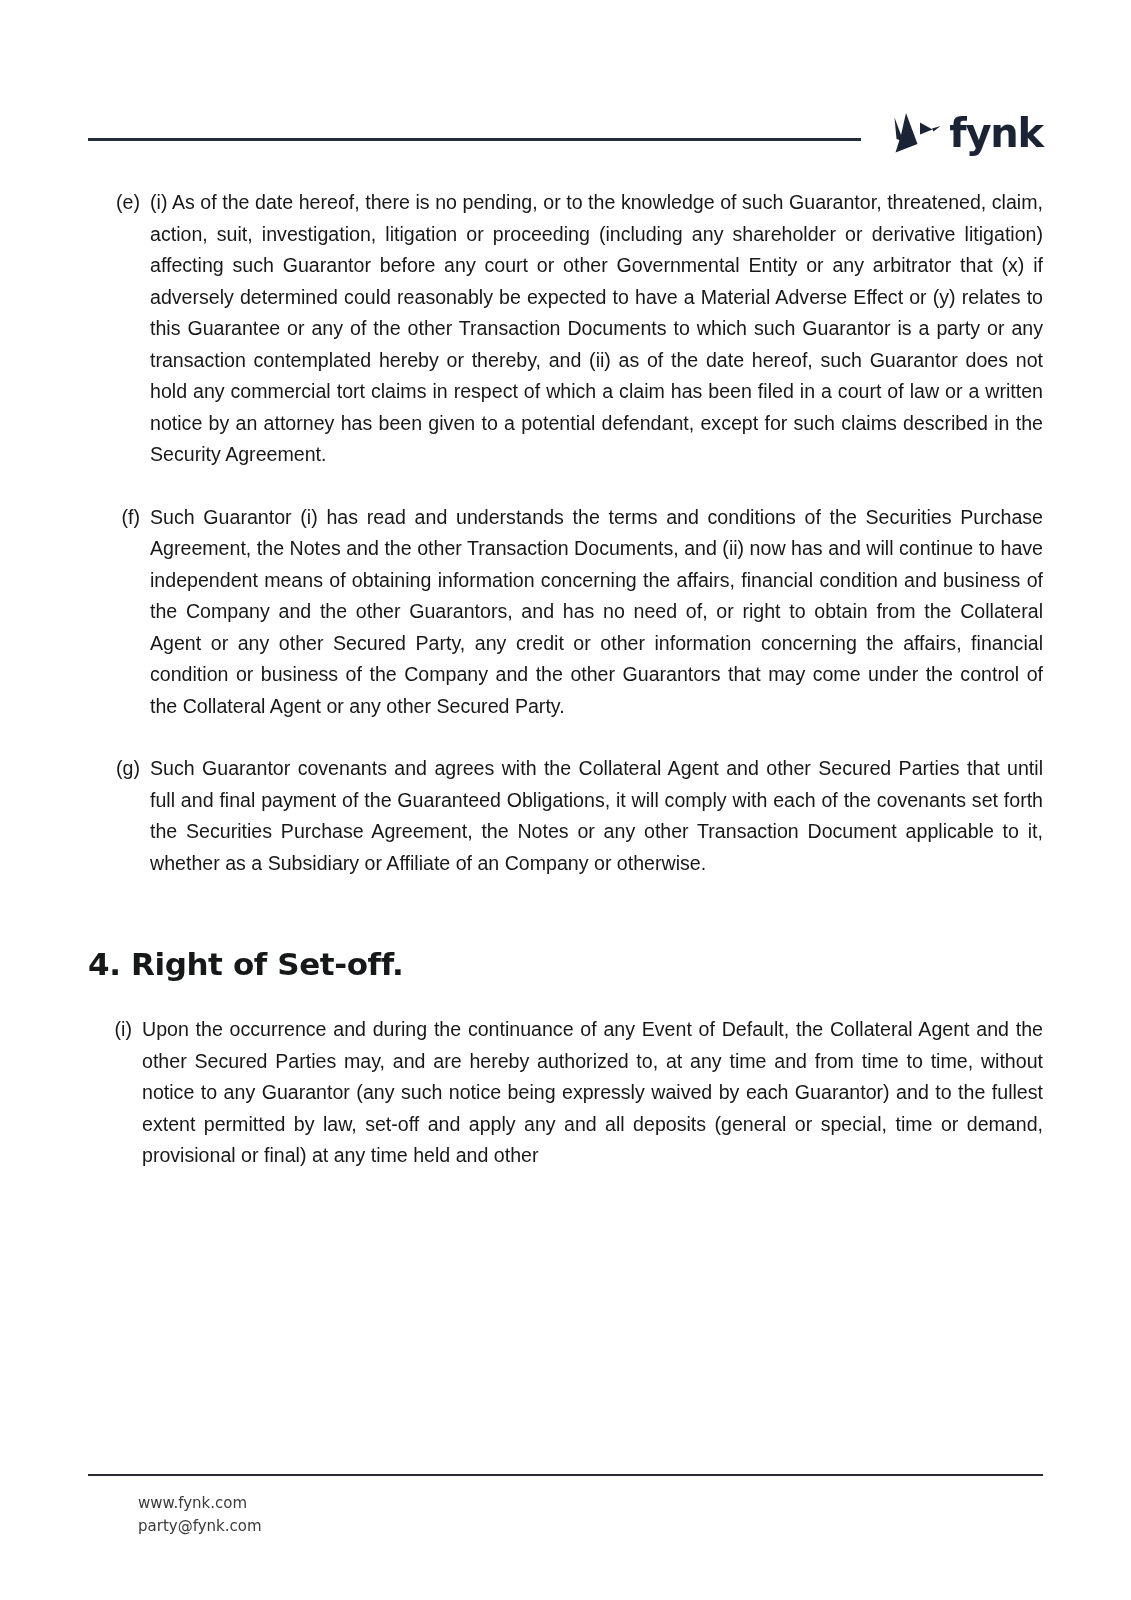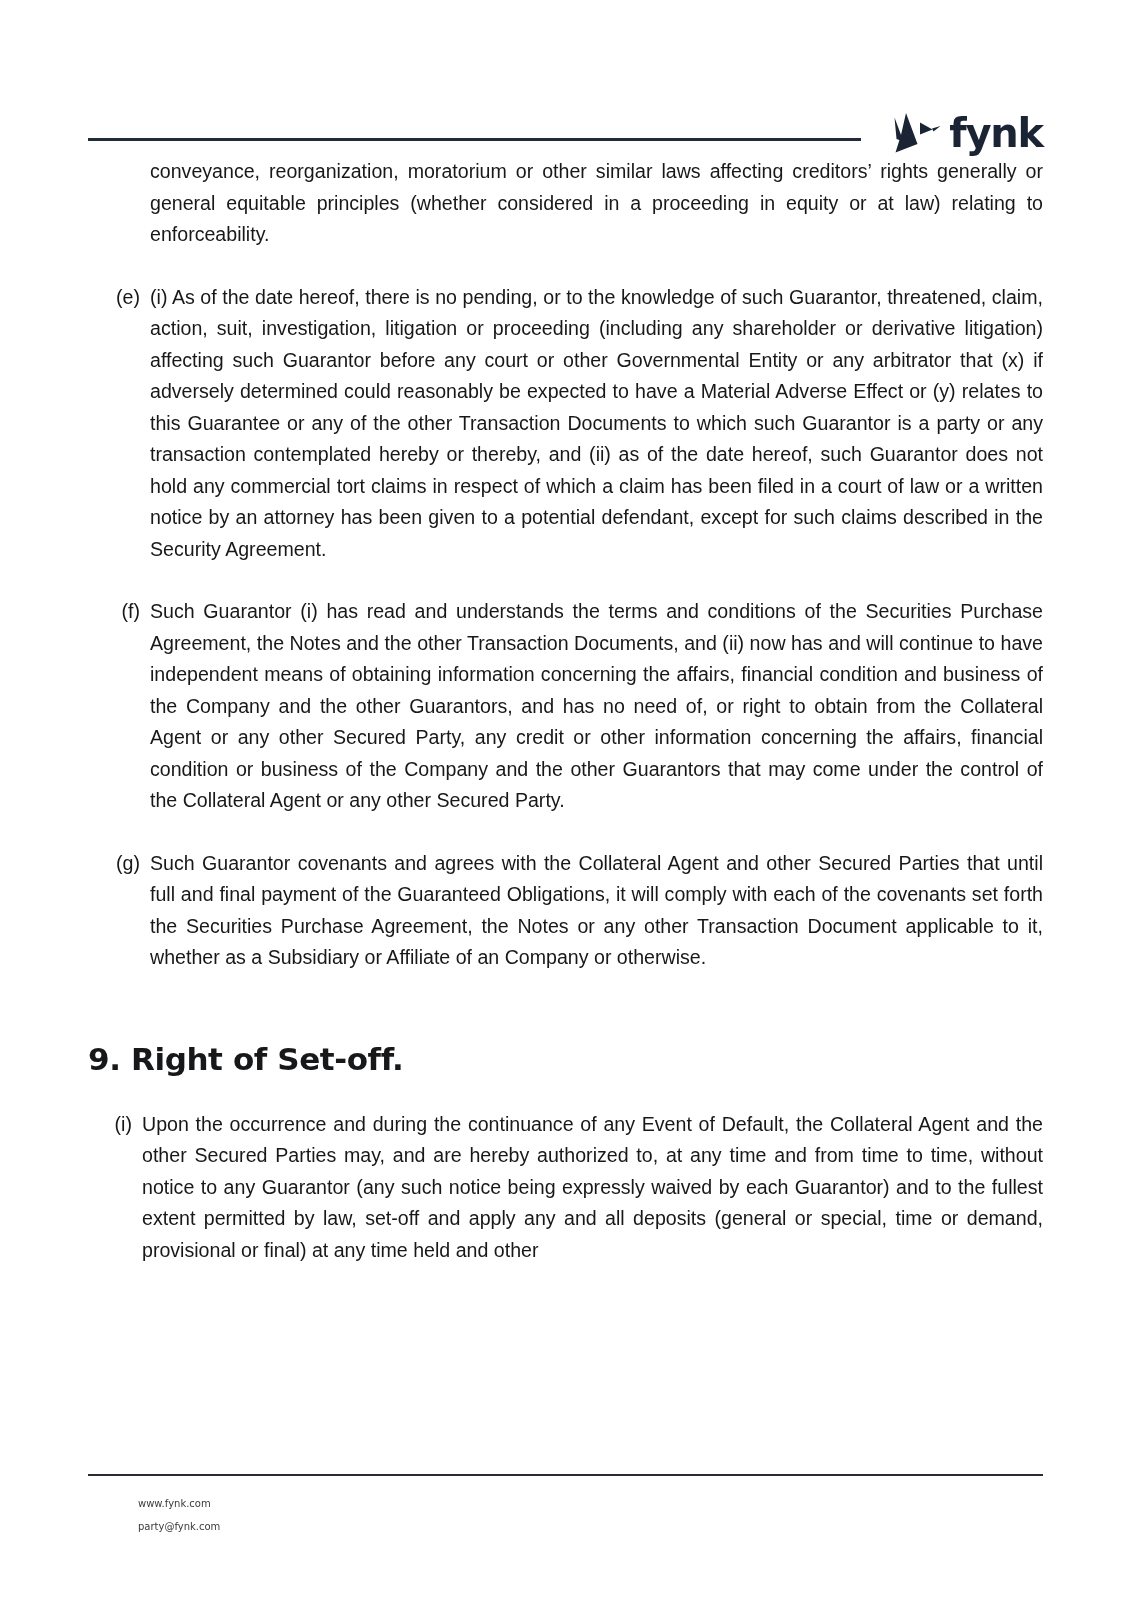--- a/index.html
+++ b/index.html
@@ -122,21 +122,21 @@
     right: 88px;
     bottom: 62px;
   }
   .footer-rule {
     height: 2px;
     background: #2b2b33;
     margin-bottom: 16px;
   }
   .footer-lines {
     padding-left: 50px;
-    font-size: 10px;
+    font-size: 15px;
     line-height: 23px;
     color: #3a3a3a;
     font-family: "DejaVu Sans", sans-serif;
   }
   .footer-lines a,
   .footer-lines span {
     color: #3a3a3a;
     text-decoration: none;
     display: block;
   }
@@ -158,40 +158,37 @@
             <path d="M45.0 17.5 L53.5 15.0 L46.5 20.5 Z"></path>
           </g>
         </svg>
       </span>
       <span class="brand-name">fynk</span>
     </div>
   </div>
 
   <div class="content">
 
-    <p class="para lead">
-      <span>conveyance, reorganization, moratorium or other similar laws affecting creditors’ rights generally or general equitable principles (whether considered in a proceeding in equity or at law) relating to enforceability.</span>
-    </p>
 
     <p class="para item">
       <span class="marker">(e)</span>
       <span>(i) As of the date hereof, there is no pending, or to the knowledge of such Guarantor, threatened, claim, action, suit, investigation, litigation or proceeding (including any shareholder or derivative litigation) affecting such Guarantor before any court or other Governmental Entity or any arbitrator that (x) if adversely determined could reasonably be expected to have a Material Adverse Effect or (y) relates to this Guarantee or any of the other Transaction Documents to which such Guarantor is a party or any transaction contemplated hereby or thereby, and (ii) as of the date hereof, such Guarantor does not hold any commercial tort claims in respect of which a claim has been filed in a court of law or a written notice by an attorney has been given to a potential defendant, except for such claims described in the Security Agreement.</span>
     </p>
 
     <p class="para item">
       <span class="marker">(f)</span>
       <span>Such Guarantor (i) has read and understands the terms and conditions of the Securities Purchase Agreement, the Notes and the other Transaction Documents, and (ii) now has and will continue to have independent means of obtaining information concerning the affairs, financial condition and business of the Company and the other Guarantors, and has no need of, or right to obtain from the Collateral Agent or any other Secured Party, any credit or other information concerning the affairs, financial condition or business of the Company and the other Guarantors that may come under the control of the Collateral Agent or any other Secured Party.</span>
     </p>
 
     <p class="para item">
       <span class="marker">(g)</span>
       <span>Such Guarantor covenants and agrees with the Collateral Agent and other Secured Parties that until full and final payment of the Guaranteed Obligations, it will comply with each of the covenants set forth the Securities Purchase Agreement, the Notes or any other Transaction Document applicable to it, whether as a Subsidiary or Affiliate of an Company or otherwise.</span>
     </p>
 
-    <h2 class="section-heading">9. Right of Set-off.</h2>
+    <h2 class="section-heading">4. Right of Set-off.</h2>
 
     <p class="para item narrow-marker">
       <span class="marker">(i)</span>
       <span>Upon the occurrence and during the continuance of any Event of Default, the Collateral Agent and the other Secured Parties may, and are hereby authorized to, at any time and from time to time, without notice to any Guarantor (any such notice being expressly waived by each Guarantor) and to the fullest extent permitted by law, set-off and apply any and all deposits (general or special, time or demand, provisional or final) at any time held and other</span>
     </p>
 
   </div>
 
   <div class="footer">
     <div class="footer-rule"></div>

